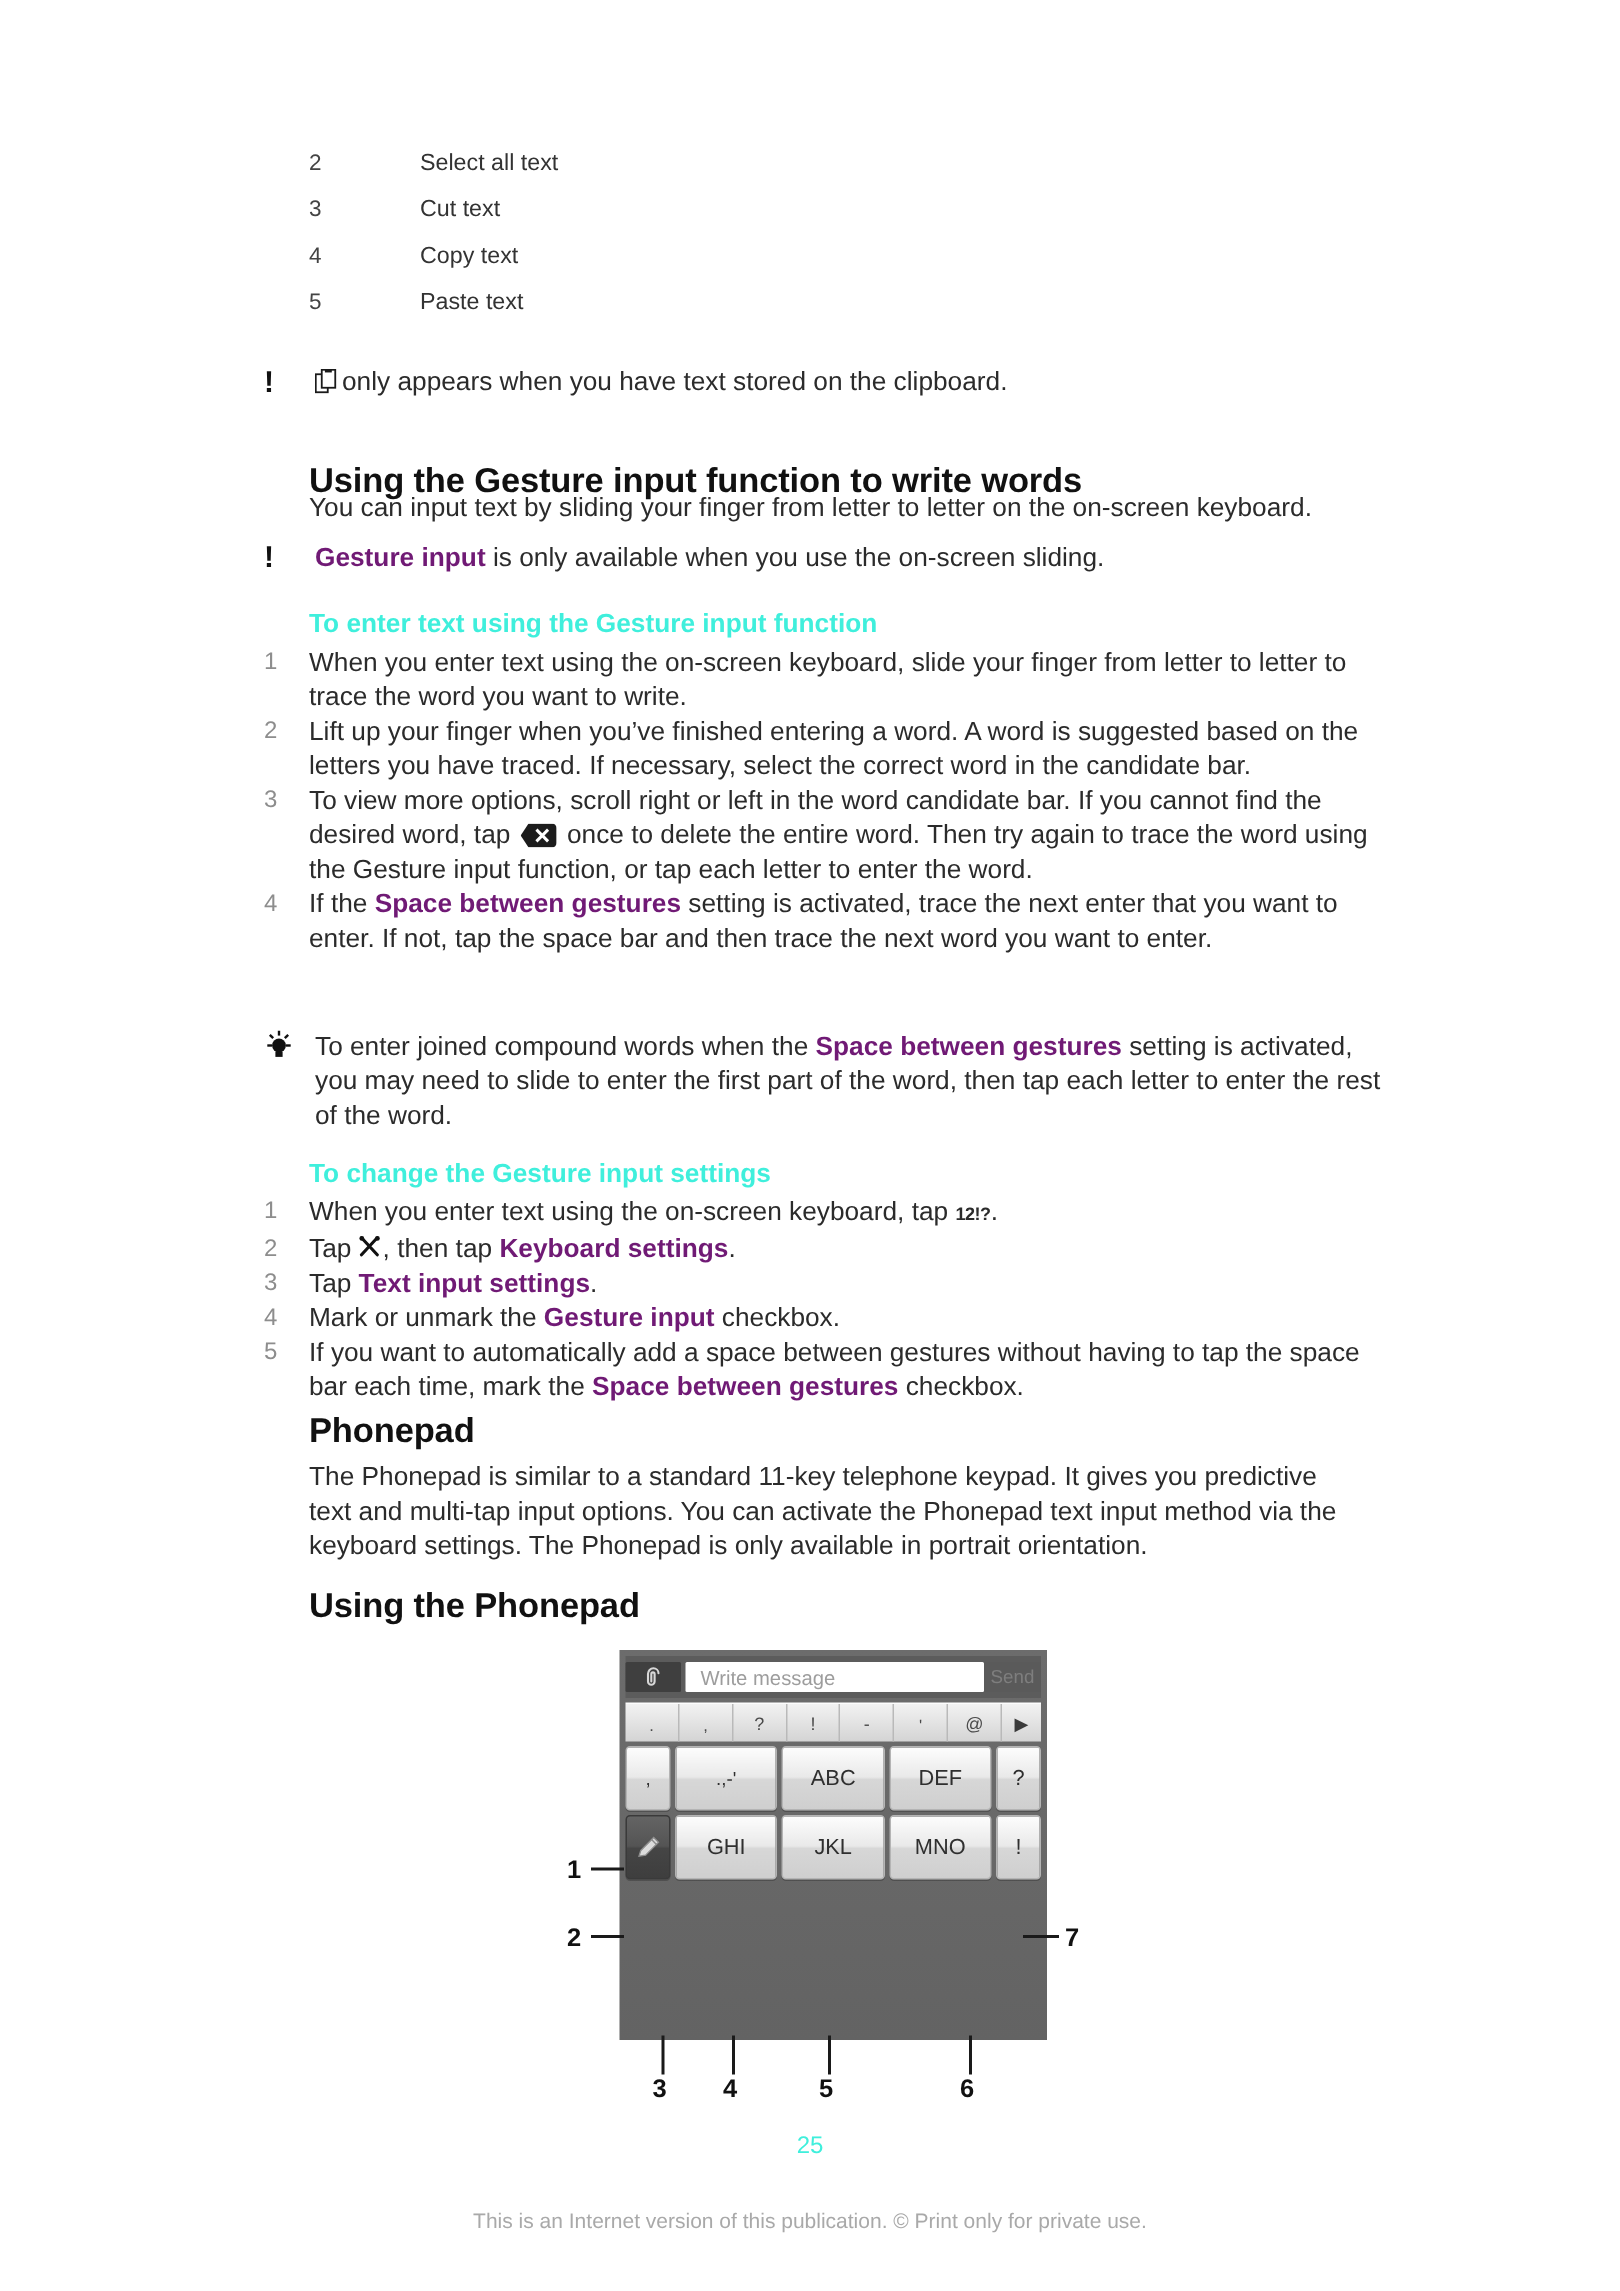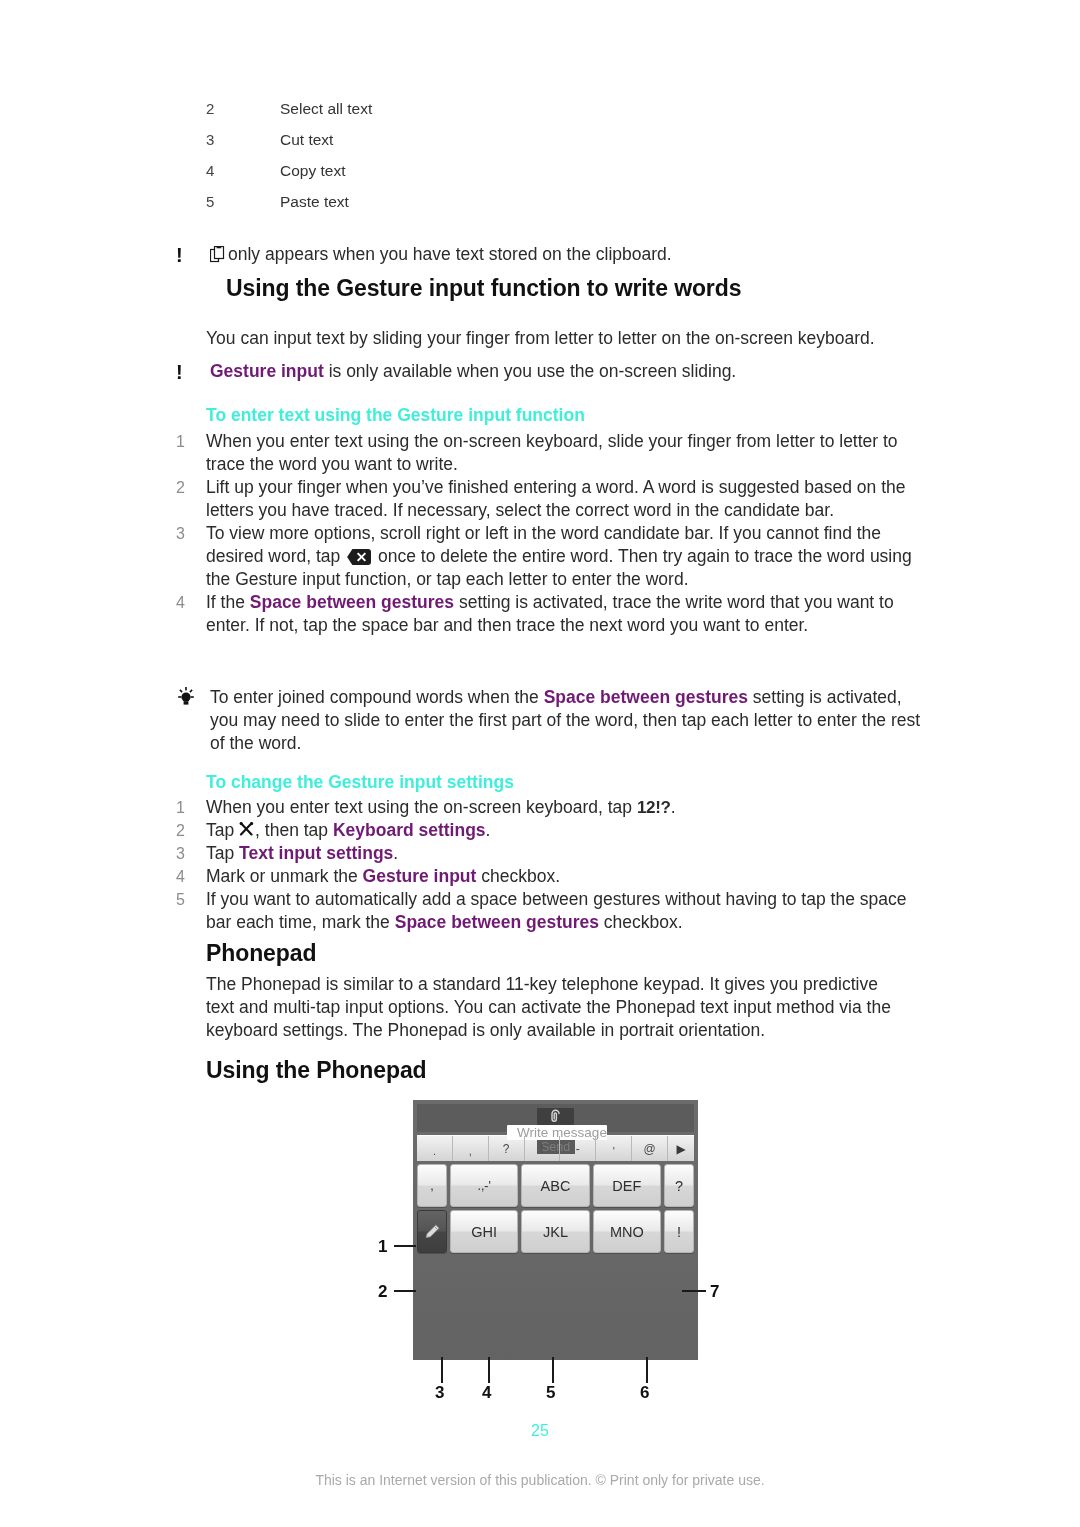--- a/index.html
+++ b/index.html
@@ -51,21 +51,21 @@
     clip-path: polygon(22% 0,100% 0,100% 100%,22% 100%,0 50%);
   }
   .del-key::before, .del-key::after {
     content:""; position:absolute; left:9px; top:7px;
     width:11px; height:2px; background:#fff;
   }
   .del-key::before { transform:rotate(45deg); }
   .del-key::after  { transform:rotate(-45deg); }
 
   
-  .k12 { font-size:17px; font-weight:bold; letter-spacing:-0.3px;text-align:center; }
+  .k12 { font-size:12px; font-weight:bold; letter-spacing:-0.3px;text-align:center; }
 
   
   .tools-ico { display:inline-block; width:16px; height:16px; vertical-align:-2px; }
 
   
   h1.sec {
     position:absolute; left:206px; margin:0;
     font-size:23px; font-weight:bold; color:#111; letter-spacing:-0.1px;
   }
   h2.sub {
@@ -90,21 +90,20 @@
 
   .kbd-outer {
     position:absolute; left:43px; top:8px; width:285px; height:260px;
     background:#6e6e6e;
     background:linear-gradient(#6c6c6c,#636363);
     padding:4px;
   }
   .kbd-msgbar {
     height:28px; background:#5c5c5c; display:flex; align-items:center;
     padding:4px 0 4px 0;
-    flex-direction:column;
   }
   .attach-btn {
     width:37px; height:100%; background:#3f3f3f; display:flex;
     align-items:center; justify-content:center; color:#d8d8d8; font-size:17px;
     border-radius:1px;
   }
   .msg-input {
     flex:1; height:100%; background:#ffffff; margin:0 0 0 3px;
     display:flex; align-items:center; padding-left:10px;
     color:#9d9d9d; font-size:13.5px; border-radius:1px;
@@ -216,21 +215,21 @@
       <span class="clip-ico">
         <svg width="15" height="17" viewBox="0 0 15 17">
           <rect x="0.5" y="3.5" width="8" height="12" fill="none" stroke="#1a1a1a" stroke-width="1.2"></rect>
           <rect x="4.5" y="0.5" width="9" height="12" fill="#fff" stroke="#1a1a1a" stroke-width="1.2"></rect>
           <rect x="6.6" y="0" width="4.6" height="2.3" fill="#1a1a1a"></rect>
         </svg>
       </span><span>only appears when you have text stored on the clipboard.</span>
     </span>
   </div>
 
-  <h1 class="sec" style="top:275px;margin-left:20px;">Using the Gesture input function to write words</h1>
+  <h1 class="sec" style="top:307px;">Using the Gesture input function to write words</h1>
 
   <div class="para" style="top:327px;">You can input text by sliding your finger from letter to letter on the on-screen keyboard.</div>
 
   <div class="note" style="left:176px; top:360px; width:730px;">
     <span class="mark excl">!</span>
     <span class="note-body body-text"><span class="bold">Gesture input</span><span> is only available when you use the on-screen sliding.</span></span>
   </div>
 
   <h2 class="sub" style="top:405px;">To enter text using the Gesture input function</h2>
 
@@ -246,21 +245,21 @@
       <span class="t"><span>Lift up your finger when you’ve finished entering a word. A word is suggested based on the letters you have traced. If necessary, select the correct word in the candidate bar.</span></span>
     </div>
 
     <div class="item">
       <span class="n">3</span>
       <span class="t"><span>To view more options, scroll right or left in the word candidate bar. If you cannot find the desired word, tap </span><span class="del-key"></span><span> once to delete the entire word. Then try again to trace the word using the Gesture input function, or tap each letter to enter the word.</span></span>
     </div>
 
     <div class="item">
       <span class="n">4</span>
-      <span class="t"><span>If the </span><span class="bold">Space between gestures</span><span> setting is activated, trace the write word that you want to enter. If not, tap the space bar and then trace the next word you want to enter.</span></span>
+      <span class="t"><span>If the </span><span class="bold">Space between gestures</span><span> setting is activated, trace the next enter that you want to enter. If not, tap the space bar and then trace the next word you want to enter.</span></span>
     </div>
 
   </div>
 
   <div class="note" style="left:176px; top:686px; width:752px;">
     <span class="mark">
       <span class="bulb-ico">
         <svg width="20" height="22" viewBox="0 0 20 22">
           <circle cx="10" cy="10" r="4.6" fill="#111"></circle>
           <rect x="7.6" y="14.2" width="4.8" height="3.4" fill="#111"></rect>

